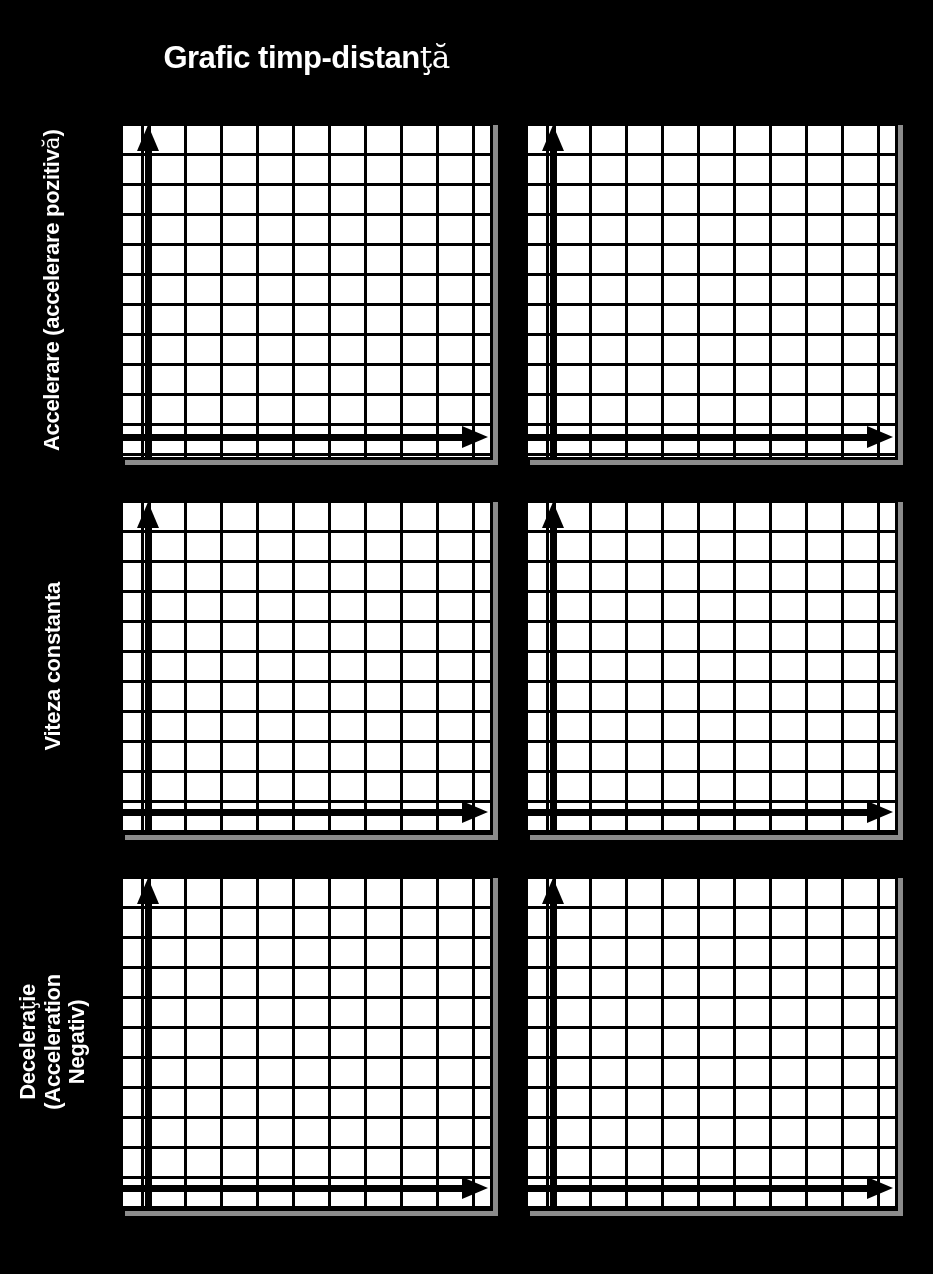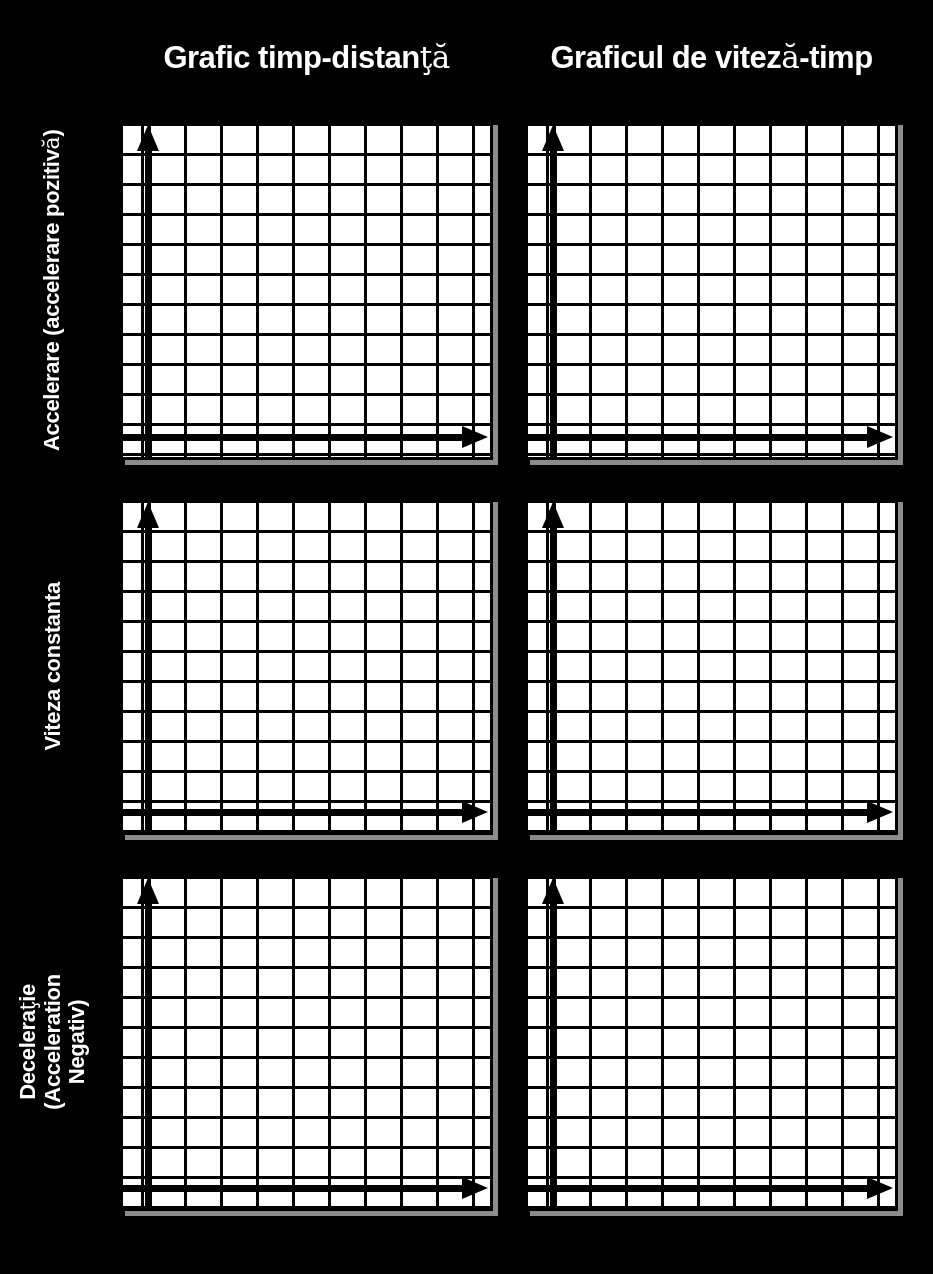--- a/index.html
+++ b/index.html
@@ -98,23 +98,20 @@
   }
 </style>
 </head>
 <body>
 
 <div class="canvas">
 
   <div class="col-header c1h">
     <span class="stylize-diacritics">Grafic timp-distan<span class="diacritic">ţ</span><span class="diacritic">ă</span></span>
   </div>
-  <div class="col-header c2h">
-    <span class="stylize-diacritics">Graficul de vitez<span class="diacritic">ă</span>-timp</span>
-  </div>
 
   <div class="row-label-wrap lr1">
     <div class="row-label stylize-diacritics">Accelerare (accelerare pozitiv<span class="diacritic">ă</span>)</div>
   </div>
   <div class="row-label-wrap lr2">
     <div class="row-label stylize-diacritics">Viteza constanta</div>
   </div>
   <div class="row-label-wrap lr3">
     <div class="row-label two-line stylize-diacritics">Decelera<span class="diacritic">ţ</span>ie (Acceleration Negativ)</div>
   </div>

